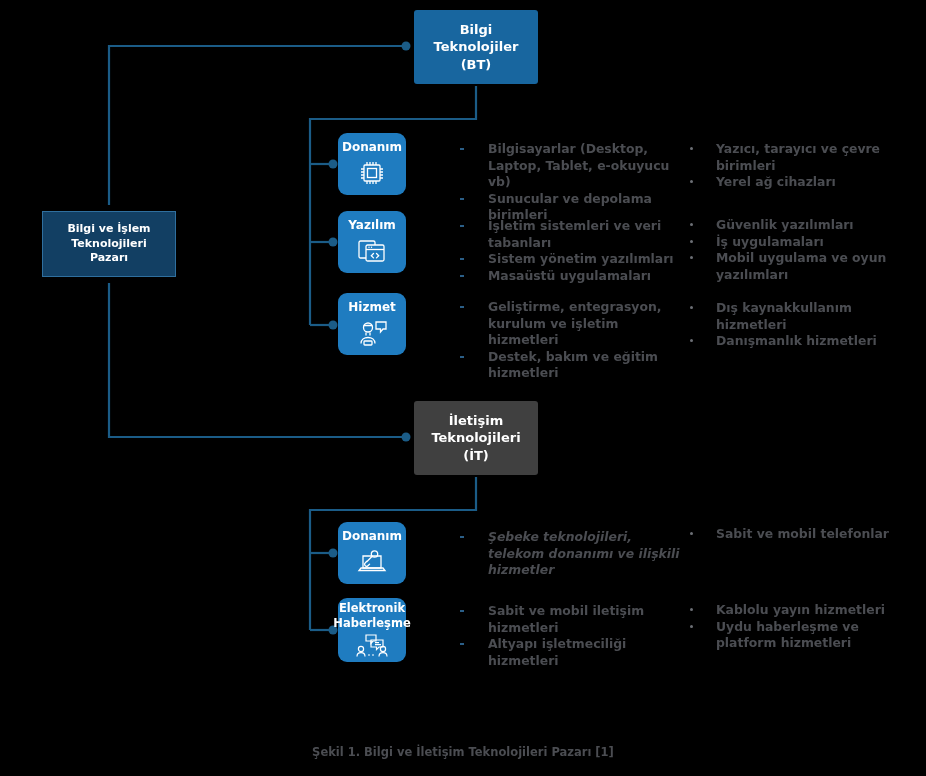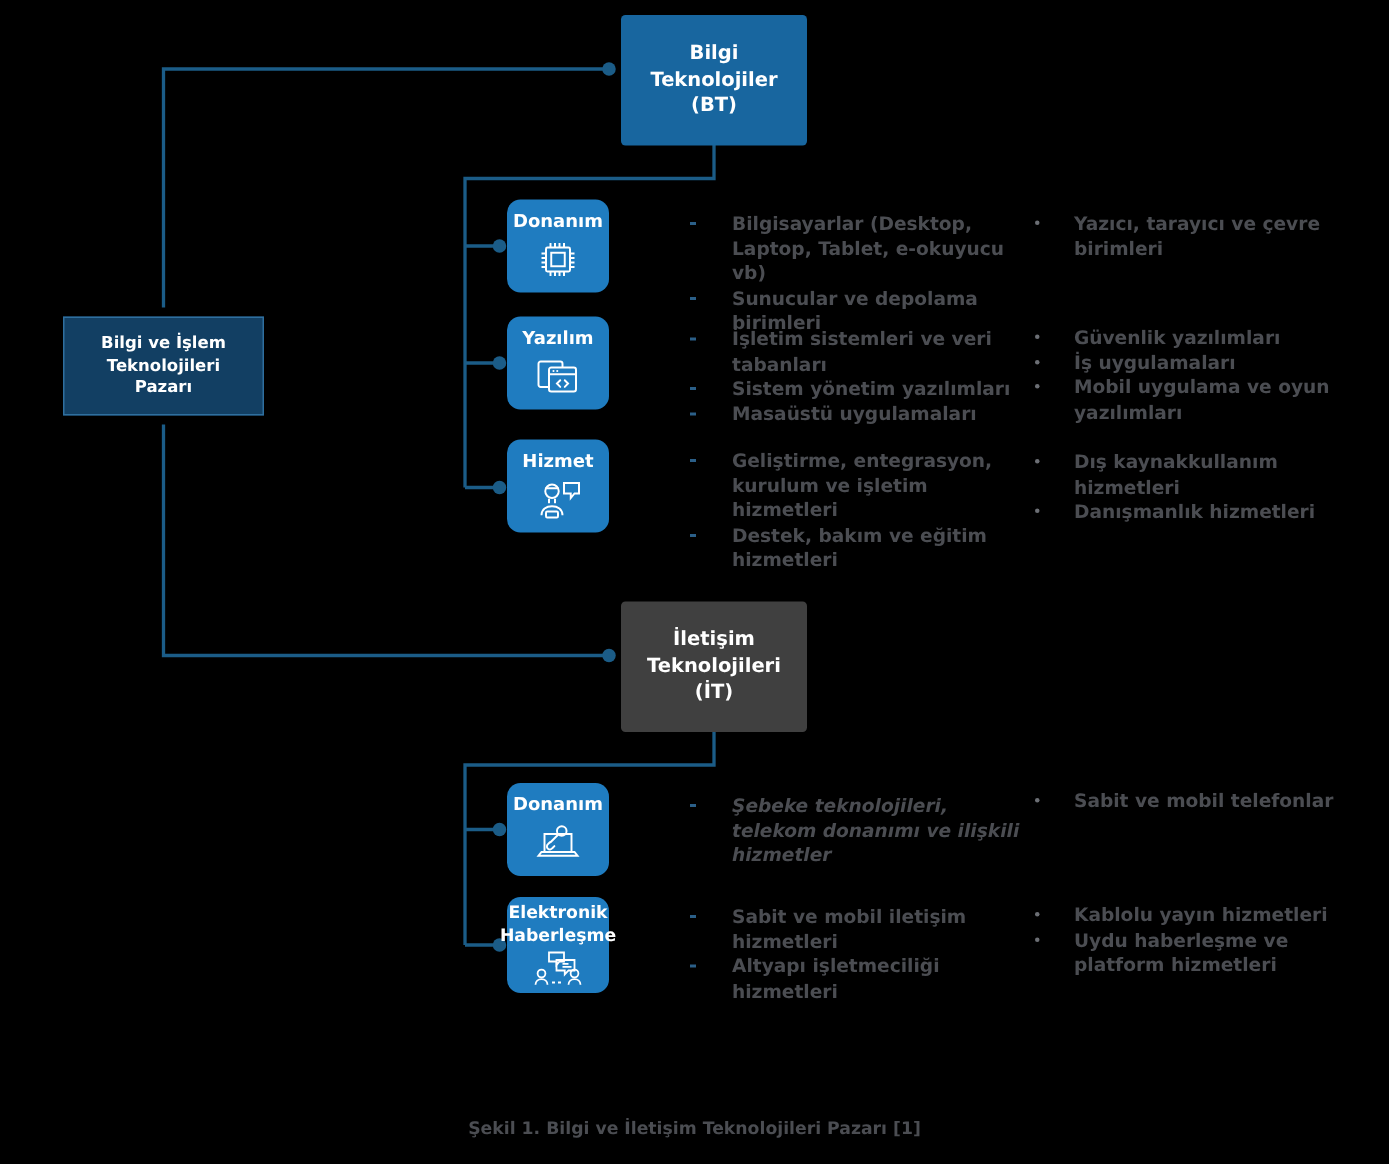--- a/index.html
+++ b/index.html
@@ -50,21 +50,21 @@
     width: 134px;
     height: 66px;
     background: #123f63;
     border: 1px solid #2f6f9e;
     font-size: 11px;
     padding: 2px 6px;
   }
 
   .node-major {
     width: 124px;
-    height: 87px;
+    height: 74px;
     background: #1b6fb0;
     border-radius: 3px;
     font-size: 13px;
   }
   .node-bt  { left: 414px; top: 10px;  background:#18669f; }
   .node-it  { left: 414px; top: 401px; background:#404040; }
 
   .node-cat {
     width: 68px;
     height: 62px;
@@ -265,20 +265,21 @@
       </svg>
     </span>
   </div>
 
   <ul class="blist dashed col-mid l-bt-hw-mid">
     <li>Bilgisayarlar (Desktop, Laptop, Tablet, e-okuyucu vb)</li>
     <li>Sunucular ve depolama birimleri</li>
   </ul>
   <ul class="blist dotted col-right l-bt-hw-rt">
     <li>Yazıcı, tarayıcı ve çevre birimleri</li>
+    <li>Yerel ağ cihazları</li>
   </ul>
 
   <ul class="blist dashed col-mid l-bt-sw-mid">
     <li>İşletim sistemleri ve veri tabanları</li>
     <li>Sistem yönetim yazılımları</li>
     <li>Masaüstü uygulamaları</li>
   </ul>
   <ul class="blist dotted col-right l-bt-sw-rt">
     <li>Güvenlik yazılımları</li>
     <li>İş uygulamaları</li>

